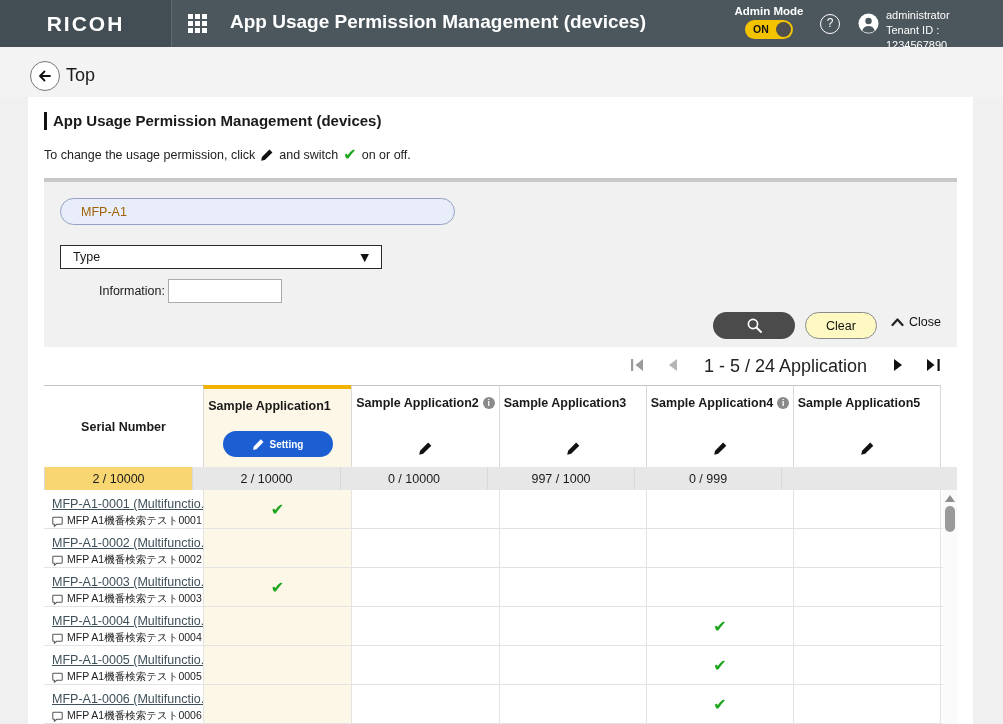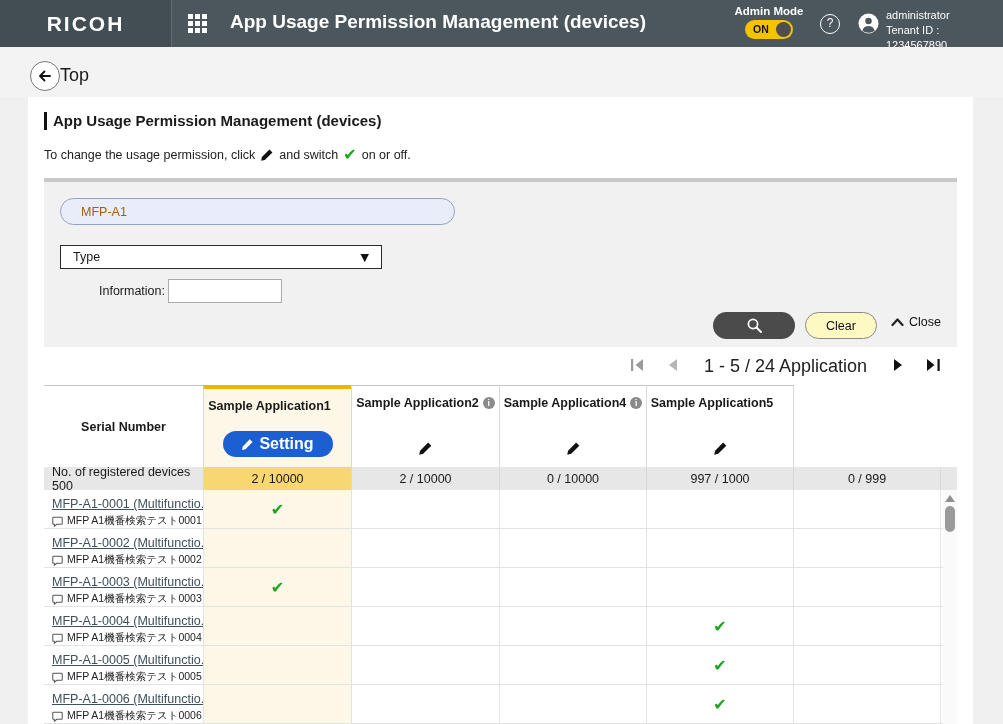--- a/index.html
+++ b/index.html
@@ -24,21 +24,21 @@
   .toggle .knob { position:absolute; right:2px; top:2px; width:15px; height:15px; border-radius:50%; background:#4e4e4e; }
   .help { position:absolute; left:820px; top:14px; width:20px; height:20px; border:1.5px solid #fff;
           border-radius:50%; color:#fff; font-size:12px; text-align:center; line-height:17px; }
   .usr-ic { position:absolute; left:858px; top:13px; width:21px; height:21px; }
   .usr-txt { position:absolute; left:886px; top:8px; color:#fff; font-size:11px; line-height:15px; }
 
   
   .crumbrow { position:absolute; left:0; top:47px; width:1003px; height:50px; background:#f3f3f3; }
   .backbtn { position:absolute; left:30px; top:14px; width:30px; height:30px; border:1.5px solid #777;
              border-radius:50%; background:#fff; cursor:pointer; display:flex; align-items:center; justify-content:center; }
-  .crumb-lbl { position:absolute; left:60px; top:18px; font-size:18px; color:#1a1a1a; }
+  .crumb-lbl { position:absolute; left:66px; top:18px; font-size:18px; color:#1a1a1a; }
 
   
   .panel { position:absolute; left:28px; top:97px; width:945px; height:627px; background:#fff; }
   .ptitle { position:absolute; left:16px; top:15px; font-size:15px; font-weight:bold;
             border-left:3px solid #111; padding-left:6px; line-height:18px; }
   .instr { position:absolute; left:16px; top:48px; font-size:12.5px; color:#222;
            display:flex; align-items:center; gap:5px; }
   .pencil-sm svg { width:14px; height:14px; display:block; }
   .check { color:#1ca51c; font-size:16px; font-weight:bold; font-family:"DejaVu Sans",sans-serif; }
 
@@ -79,21 +79,21 @@
   .hcell { border-left:1px solid #d9d9d9; border-top:1px solid #c4c4c4; position:relative; text-align:center; }
   .hcell.first { border-left:none; }
   .hcell.last { border-right:1px solid #d9d9d9; }
   .hcell.sel { border-top:4px solid #f2b200; background:#fdf7e7; }
   .h-serial { display:flex; align-items:center; justify-content:center; font-weight:bold; font-size:12.5px; }
   .appname { margin-top:10px; font-weight:bold; font-size:12.5px; display:inline-flex; align-items:center; gap:4px; }
   .infodot { width:12px; height:12px; border-radius:50%; background:#8a8a8a; color:#fff; font-size:8.5px;
              font-weight:bold; line-height:12px; display:inline-block; text-align:center; }
   .hedit { position:absolute; left:0; right:0; bottom:10px; }
   .btn-setting { width:110px; height:26px; border-radius:13px; background:#1b5fd3; color:#fff; border:none;
-                 font-size:16px; font-weight:bold; cursor:pointer; display:inline-flex; align-items:center;
+                 font-size:10px; font-weight:bold; cursor:pointer; display:inline-flex; align-items:center;
                  justify-content:center; gap:5px; font-family:"Liberation Sans",sans-serif; }
   .pencil svg { width:15px; height:15px; display:inline-block; vertical-align:middle; cursor:pointer; }
 
   .regrow { height:23px; background:#e7e7e7; font-size:12.5px; }
   .regrow > div { display:flex; align-items:center; justify-content:center; border-left:1px solid #d9d9d9; }
   .regrow .c-serial { justify-content:flex-start; padding-left:8px; border-left:none; }
   .regrow .c-app.sel { background:#f8d671; }
   .regrow .c-app5 { border-right:1px solid #d9d9d9; }
 
   .drow { height:39px; border-bottom:1px solid #e3e3e3; }
@@ -250,20 +250,31 @@
           <span>Sample Application2</span>
           <span class="infodot">i</span>
         </div>
         <div class="hedit pencil">
           <svg viewBox="0 0 16 16">
               <path d="M10.8 1.6l3.4 3.4-8.7 8.7-4.2 1 .9-4.3z" fill="#111"></path>
             </svg>
         </div>
       </div>
 
+      <div class="hcell c-app3">
+        <div class="appname">
+          <span>Sample Application3</span>
+          <span class="infodot" style="visibility: hidden;">i</span>
+        </div>
+        <div class="hedit pencil">
+          <svg viewBox="0 0 16 16">
+              <path d="M10.8 1.6l3.4 3.4-8.7 8.7-4.2 1 .9-4.3z" fill="#111"></path>
+            </svg>
+        </div>
+      </div>
 
       <div class="hcell c-app4">
         <div class="appname">
           <span>Sample Application4</span>
           <span class="infodot">i</span>
         </div>
         <div class="hedit pencil">
           <svg viewBox="0 0 16 16">
               <path d="M10.8 1.6l3.4 3.4-8.7 8.7-4.2 1 .9-4.3z" fill="#111"></path>
             </svg>
@@ -277,21 +288,20 @@
         </div>
         <div class="hedit pencil">
           <svg viewBox="0 0 16 16">
               <path d="M10.8 1.6l3.4 3.4-8.7 8.7-4.2 1 .9-4.3z" fill="#111"></path>
             </svg>
         </div>
       </div>
     </div>
 
     <div class="trow regrow">
-      <div class="c-serial">No. of registered devices 500</div>
       <div class="c-app sel">2 / 10000</div>
       <div class="c-app">2 / 10000</div>
       <div class="c-app3">0 / 10000</div>
       <div class="c-app4">997 / 1000</div>
       <div class="c-app c-app5">0 / 999</div>
     </div>
 
     <div class="trow drow">
       <div class="c-serial">
         <a class="dev-link">MFP-A1-0001 (Multifunctio...</a>

